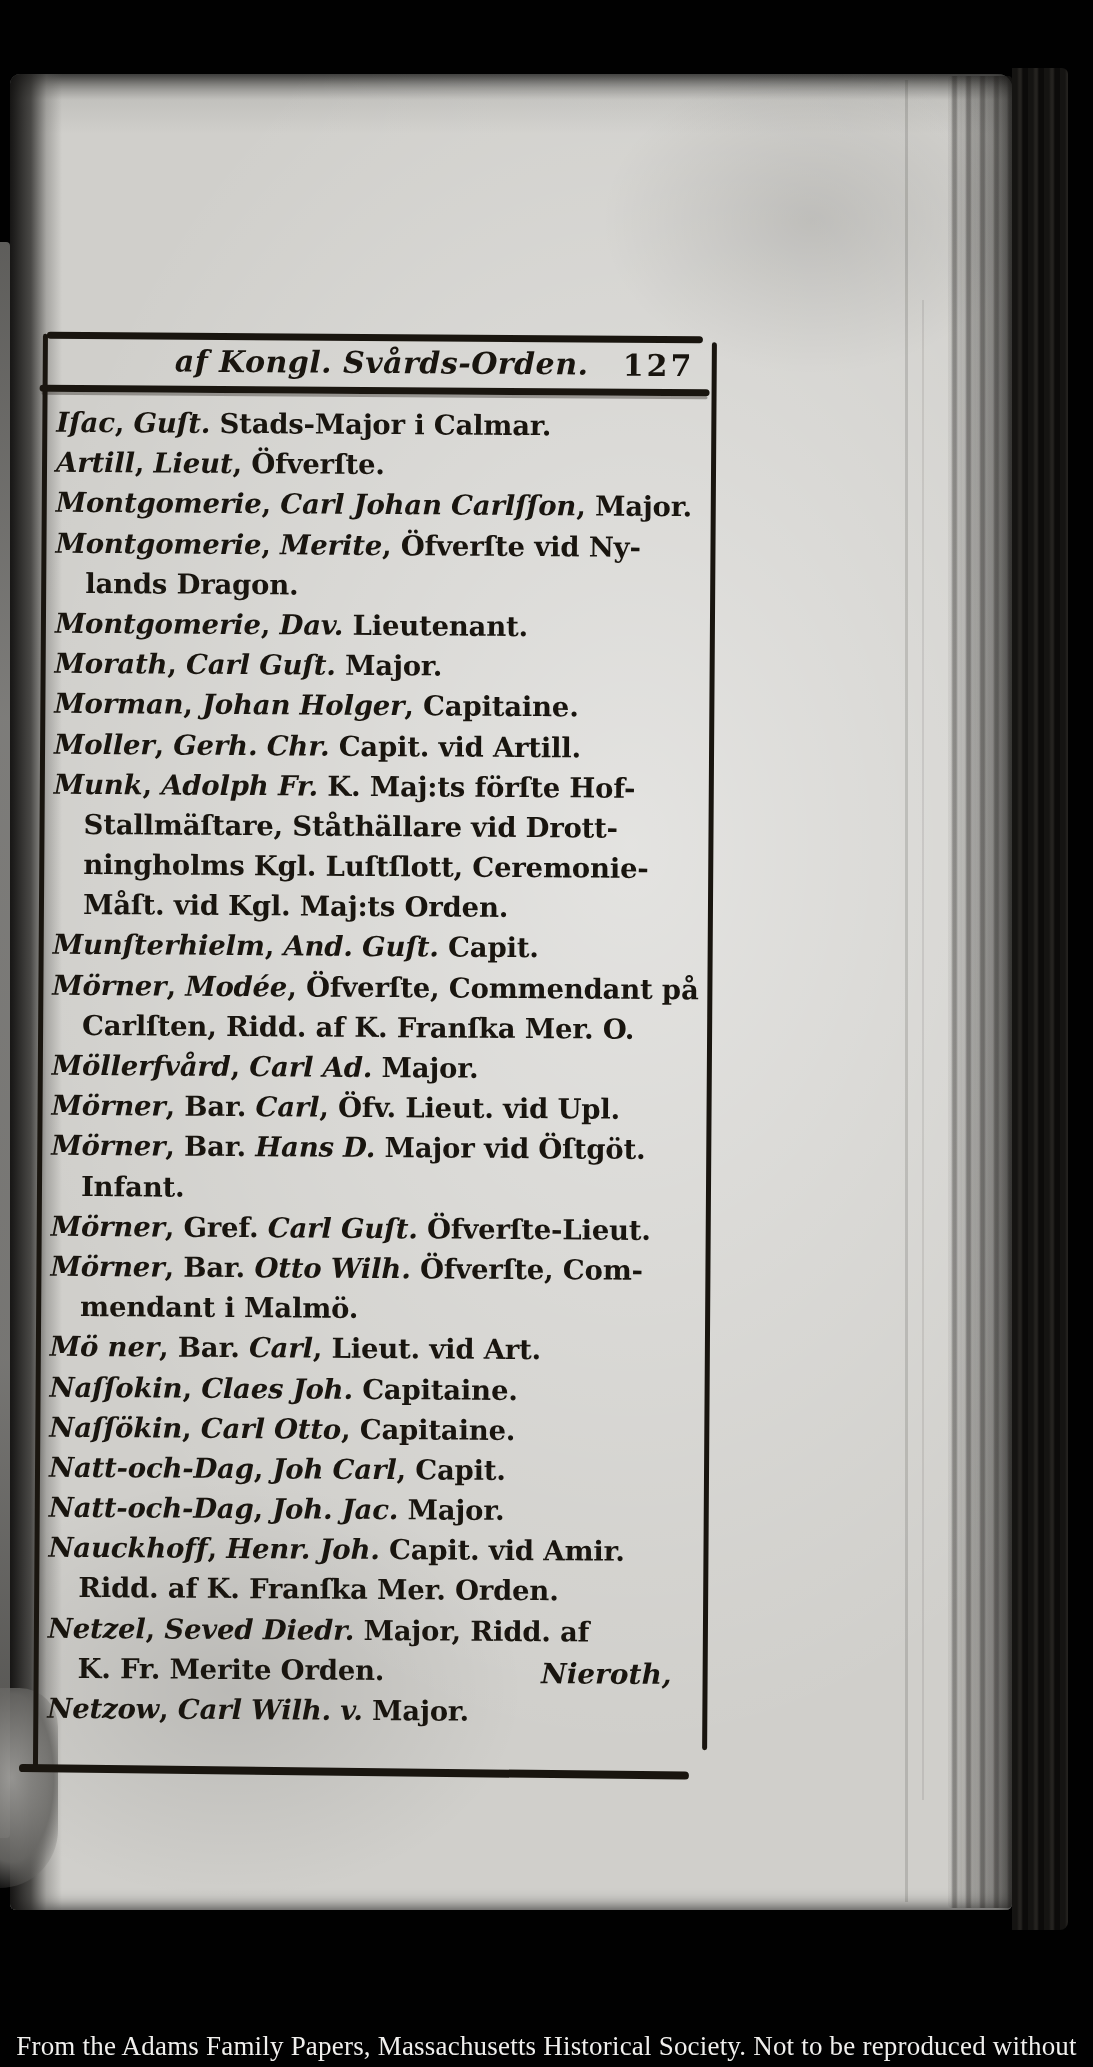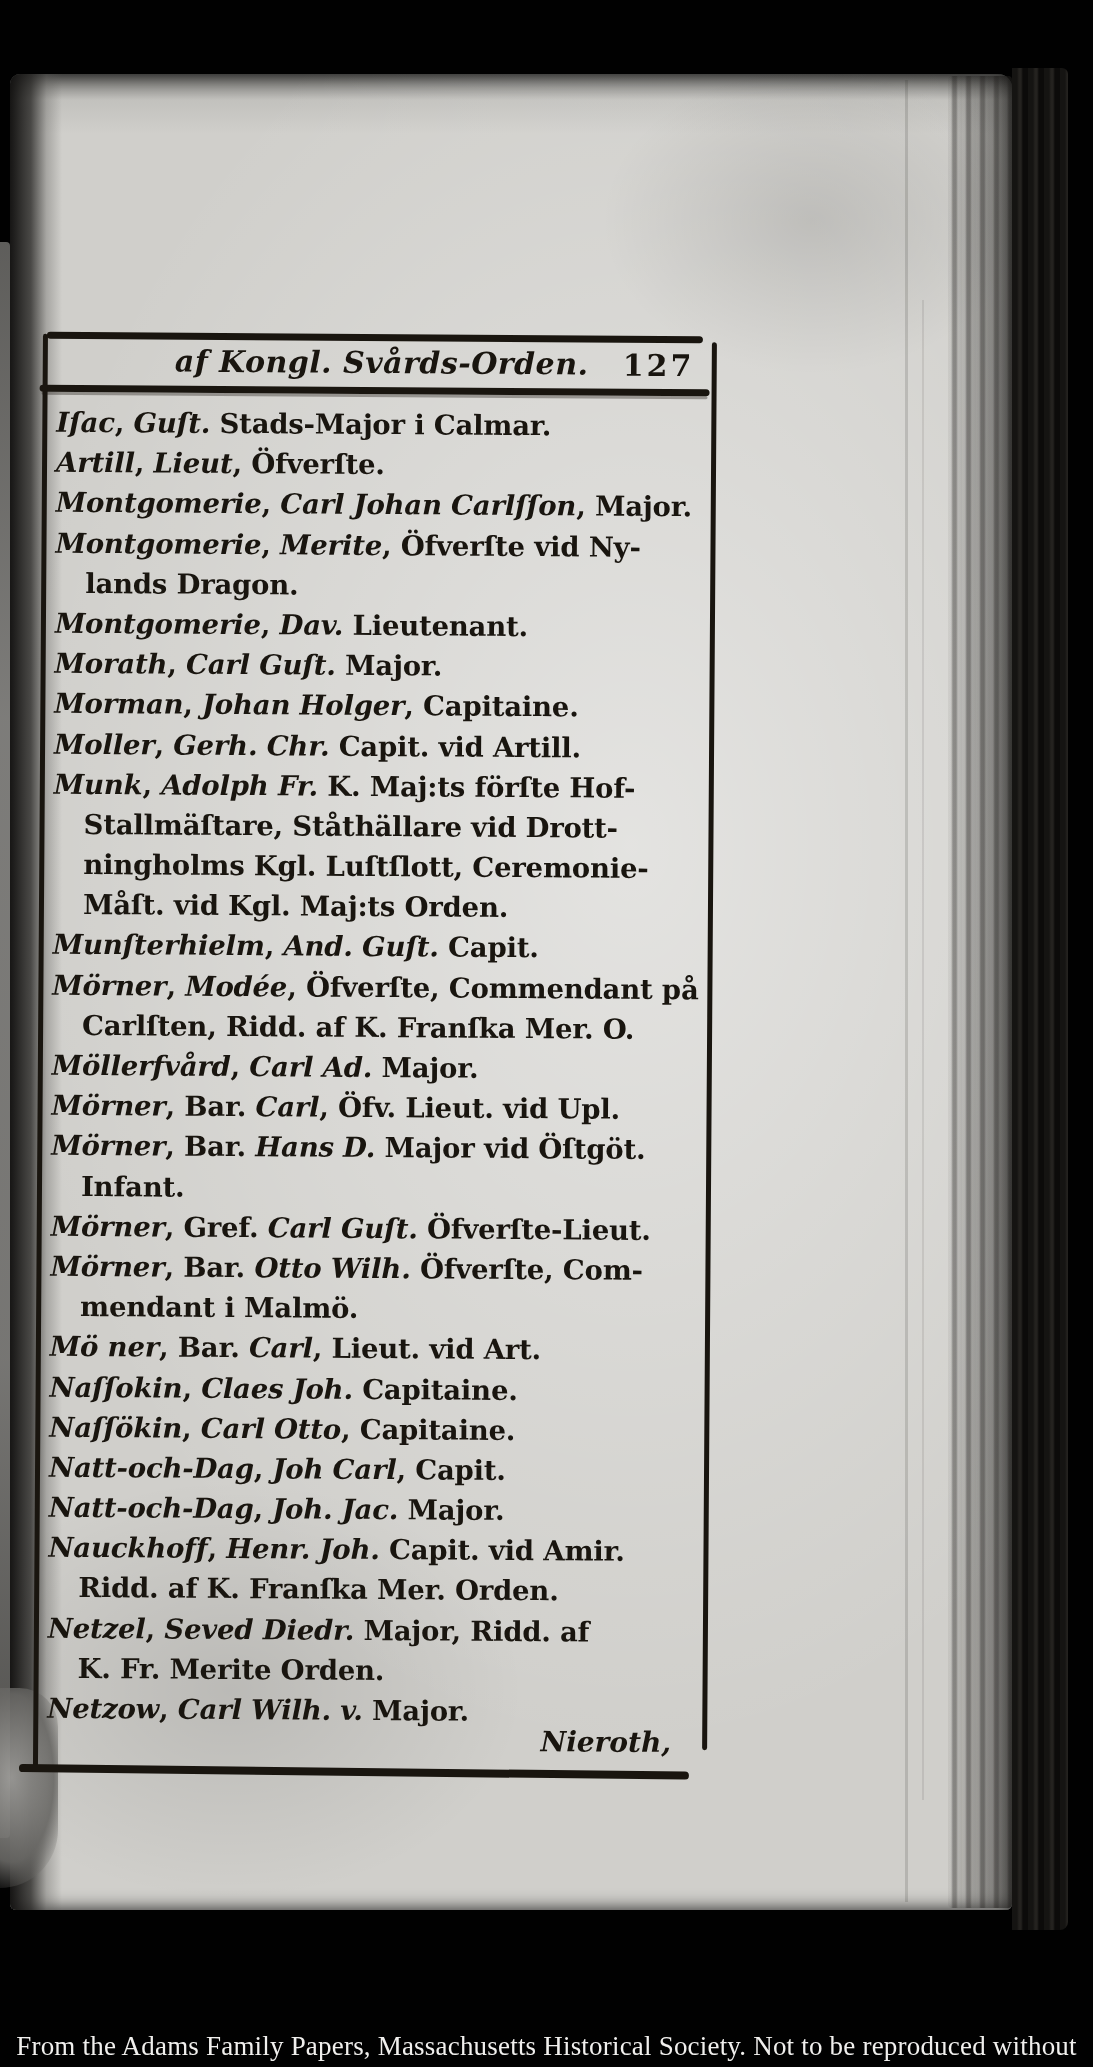--- a/index.html
+++ b/index.html
@@ -86,21 +86,21 @@
   .entries{
     position:absolute;left:22px;top:74px;width:652px;
     font-size:27.5px;font-weight:bold;line-height:40.2px;
     letter-spacing:-0.2px;white-space:nowrap;
   }
   .line{height:40.2px;}
   .line.indent{padding-left:30px;}
   .it{font-style:italic;}
 
   .catchword{
-    position:absolute;top:1394px;right:40px;
+    position:absolute;top:1326px;right:40px;
     font-style:italic;font-weight:bold;font-size:28px;margin-left:16px;
   }
 
   
   .caption{
     left:0;top:2031px;width:1093px;text-align:center;
     color:#f0efed;font-family:"Liberation Serif", serif;font-size:27px;
     letter-spacing:.2px;
   }
 </style>

